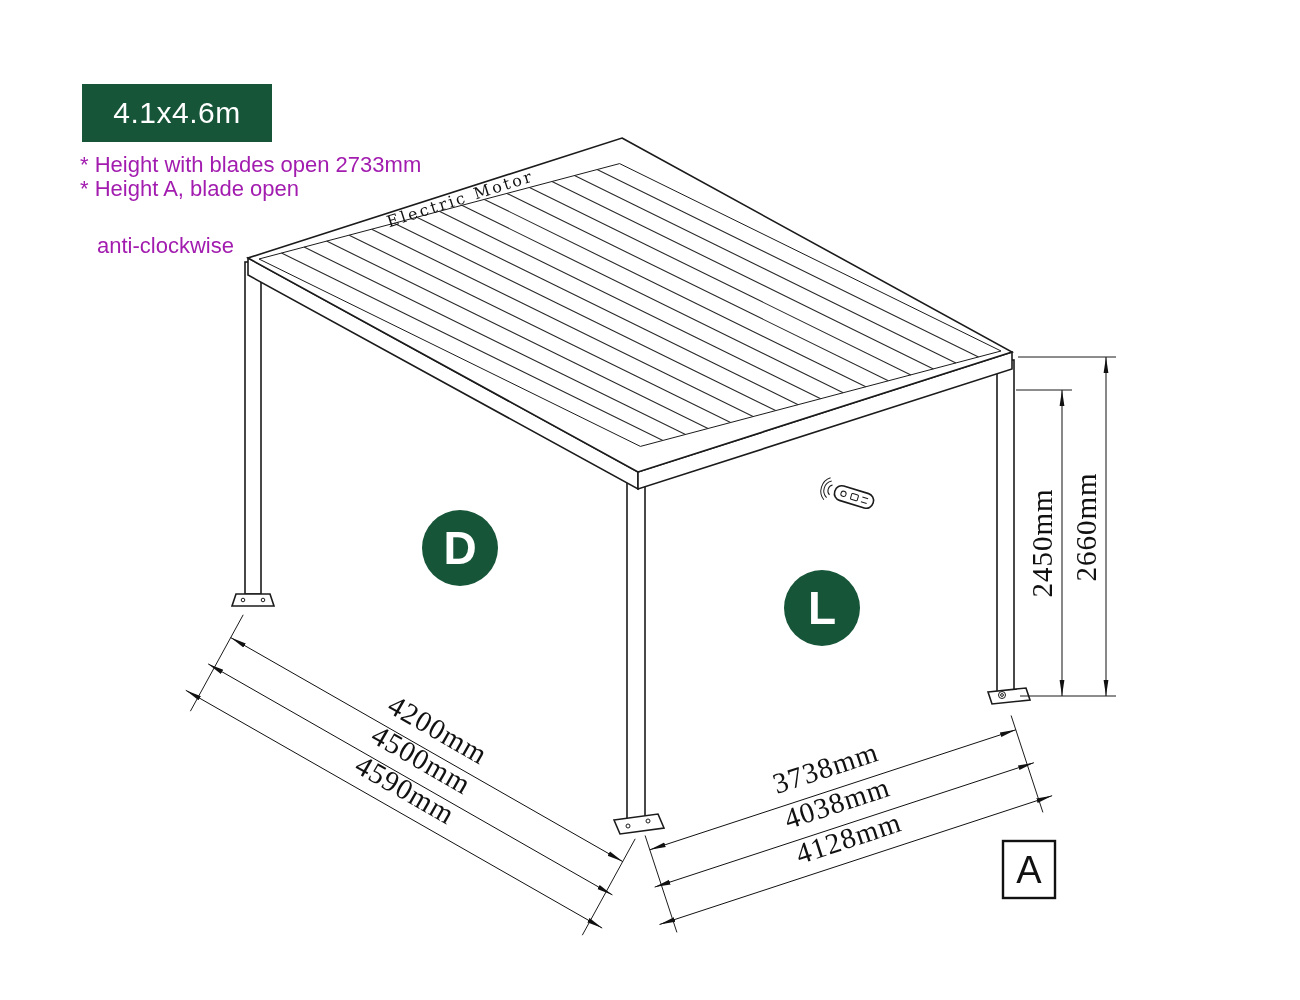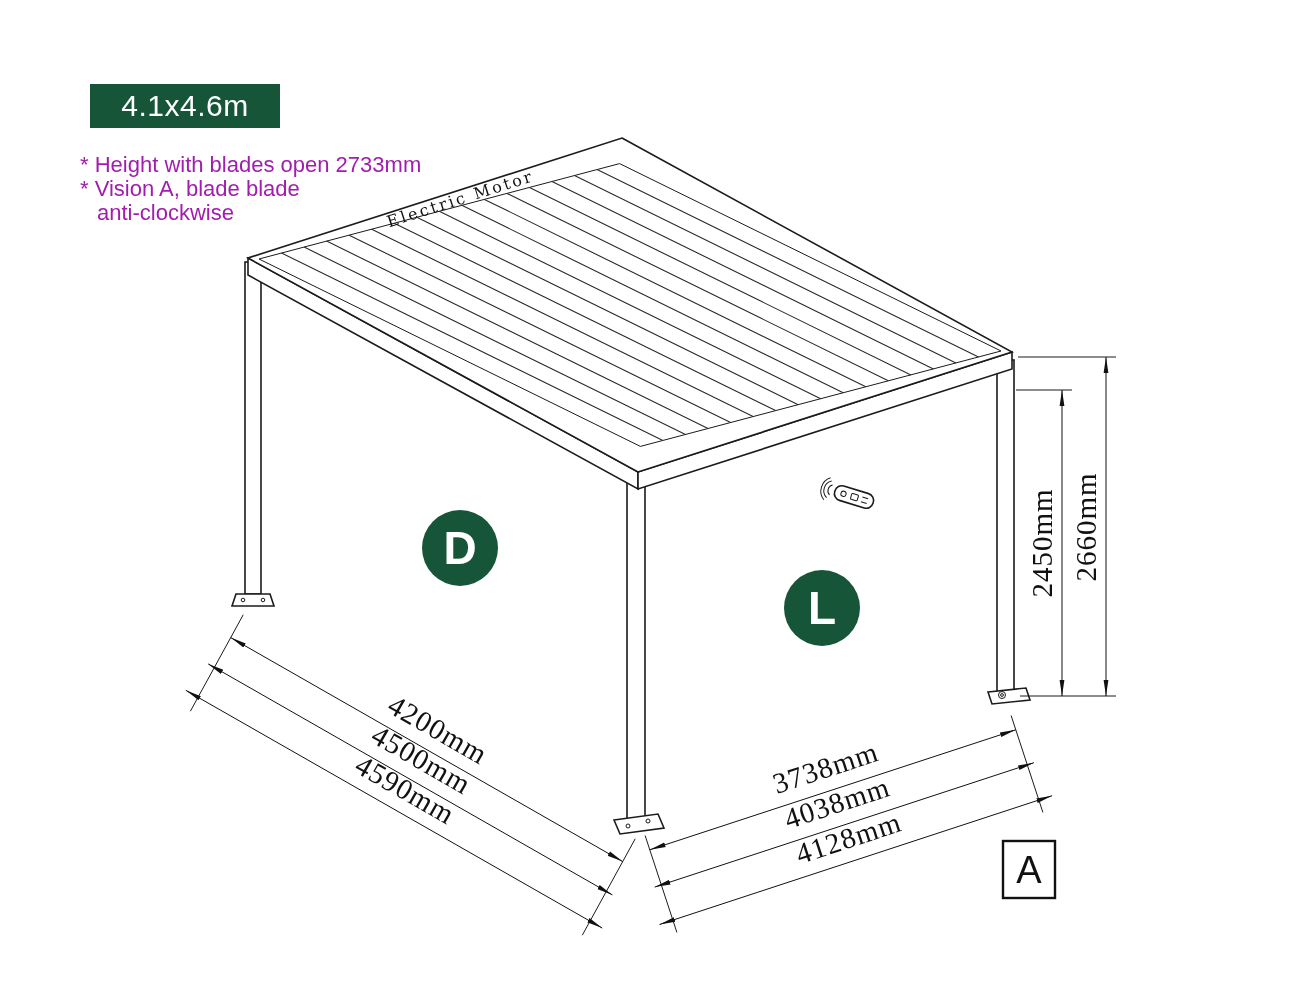--- a/index.html
+++ b/index.html
@@ -3,31 +3,31 @@
 <meta charset="utf-8">
 <style>
   html,body { margin:0; padding:0; background:#ffffff; }
   .stage {
     position:relative; width:1300px; height:1000px; overflow:hidden;
     font-family:"Liberation Sans", sans-serif; background:#ffffff;
   }
   .stage svg { position:absolute; left:0; top:0; }
 
   .size-badge {
-    position:absolute; left:90px; top:84px; width:190px; height:44px;
+    position:absolute; left:82px; top:84px; width:190px; height:58px;
     background:#175539; color:#ffffff; font-size:30px;
     display:flex; align-items:center; justify-content:center;
     letter-spacing:0.5px;
   }
   .notes {
     position:absolute; left:80px; top:153px;
     color:#a21caf; font-size:22px; line-height:24px;
   }
   .notes > div { white-space:nowrap; }
-  .notes .indent { padding-left:17px; }
+  .notes .indent { padding-left:17px;margin-top:33px; }
   .thin { stroke:#1b1b1b; fill:none; stroke-width:1; }
   .blade{ stroke:#2a2a2a; fill:none; stroke-width:1.1; }
   .solid{ fill:#ffffff; stroke:#1b1b1b; stroke-width:1.6; }
   .dimln{ stroke:#111111; fill:none; stroke-width:1; }
   .dim  { font-family:"Liberation Serif", serif; font-size:29px; fill:#111111; letter-spacing:1px; }
   .motor{ font-family:"DejaVu Serif", serif; font-size:16px; fill:#111111; letter-spacing:2.5px; }
   .zone-circle { fill:#175539; }
   .zone { font-family:"Liberation Sans", sans-serif; font-weight:700; font-size:46px; fill:#ffffff; }
   .vision { font-family:"Liberation Sans", sans-serif; font-size:38px; fill:#111111; }
 </style>
@@ -146,17 +146,17 @@
     <g>
       <rect x="1003" y="841" width="52" height="57" fill="#ffffff" stroke="#111111" stroke-width="2.4"></rect>
       <text class="vision" x="1029" y="883" text-anchor="middle">A</text>
     </g>
   </svg>
 
   <div class="size-badge">4.1x4.6m</div>
 
   <div class="notes">
     <div>* Height with blades open 2733mm</div>
-    <div>* Vision A, blade blade</div>
+    <div>* Height A, blade open</div>
     <div class="indent">anti-clockwise</div>
   </div>
 
 </div>
 
 </body></html>

